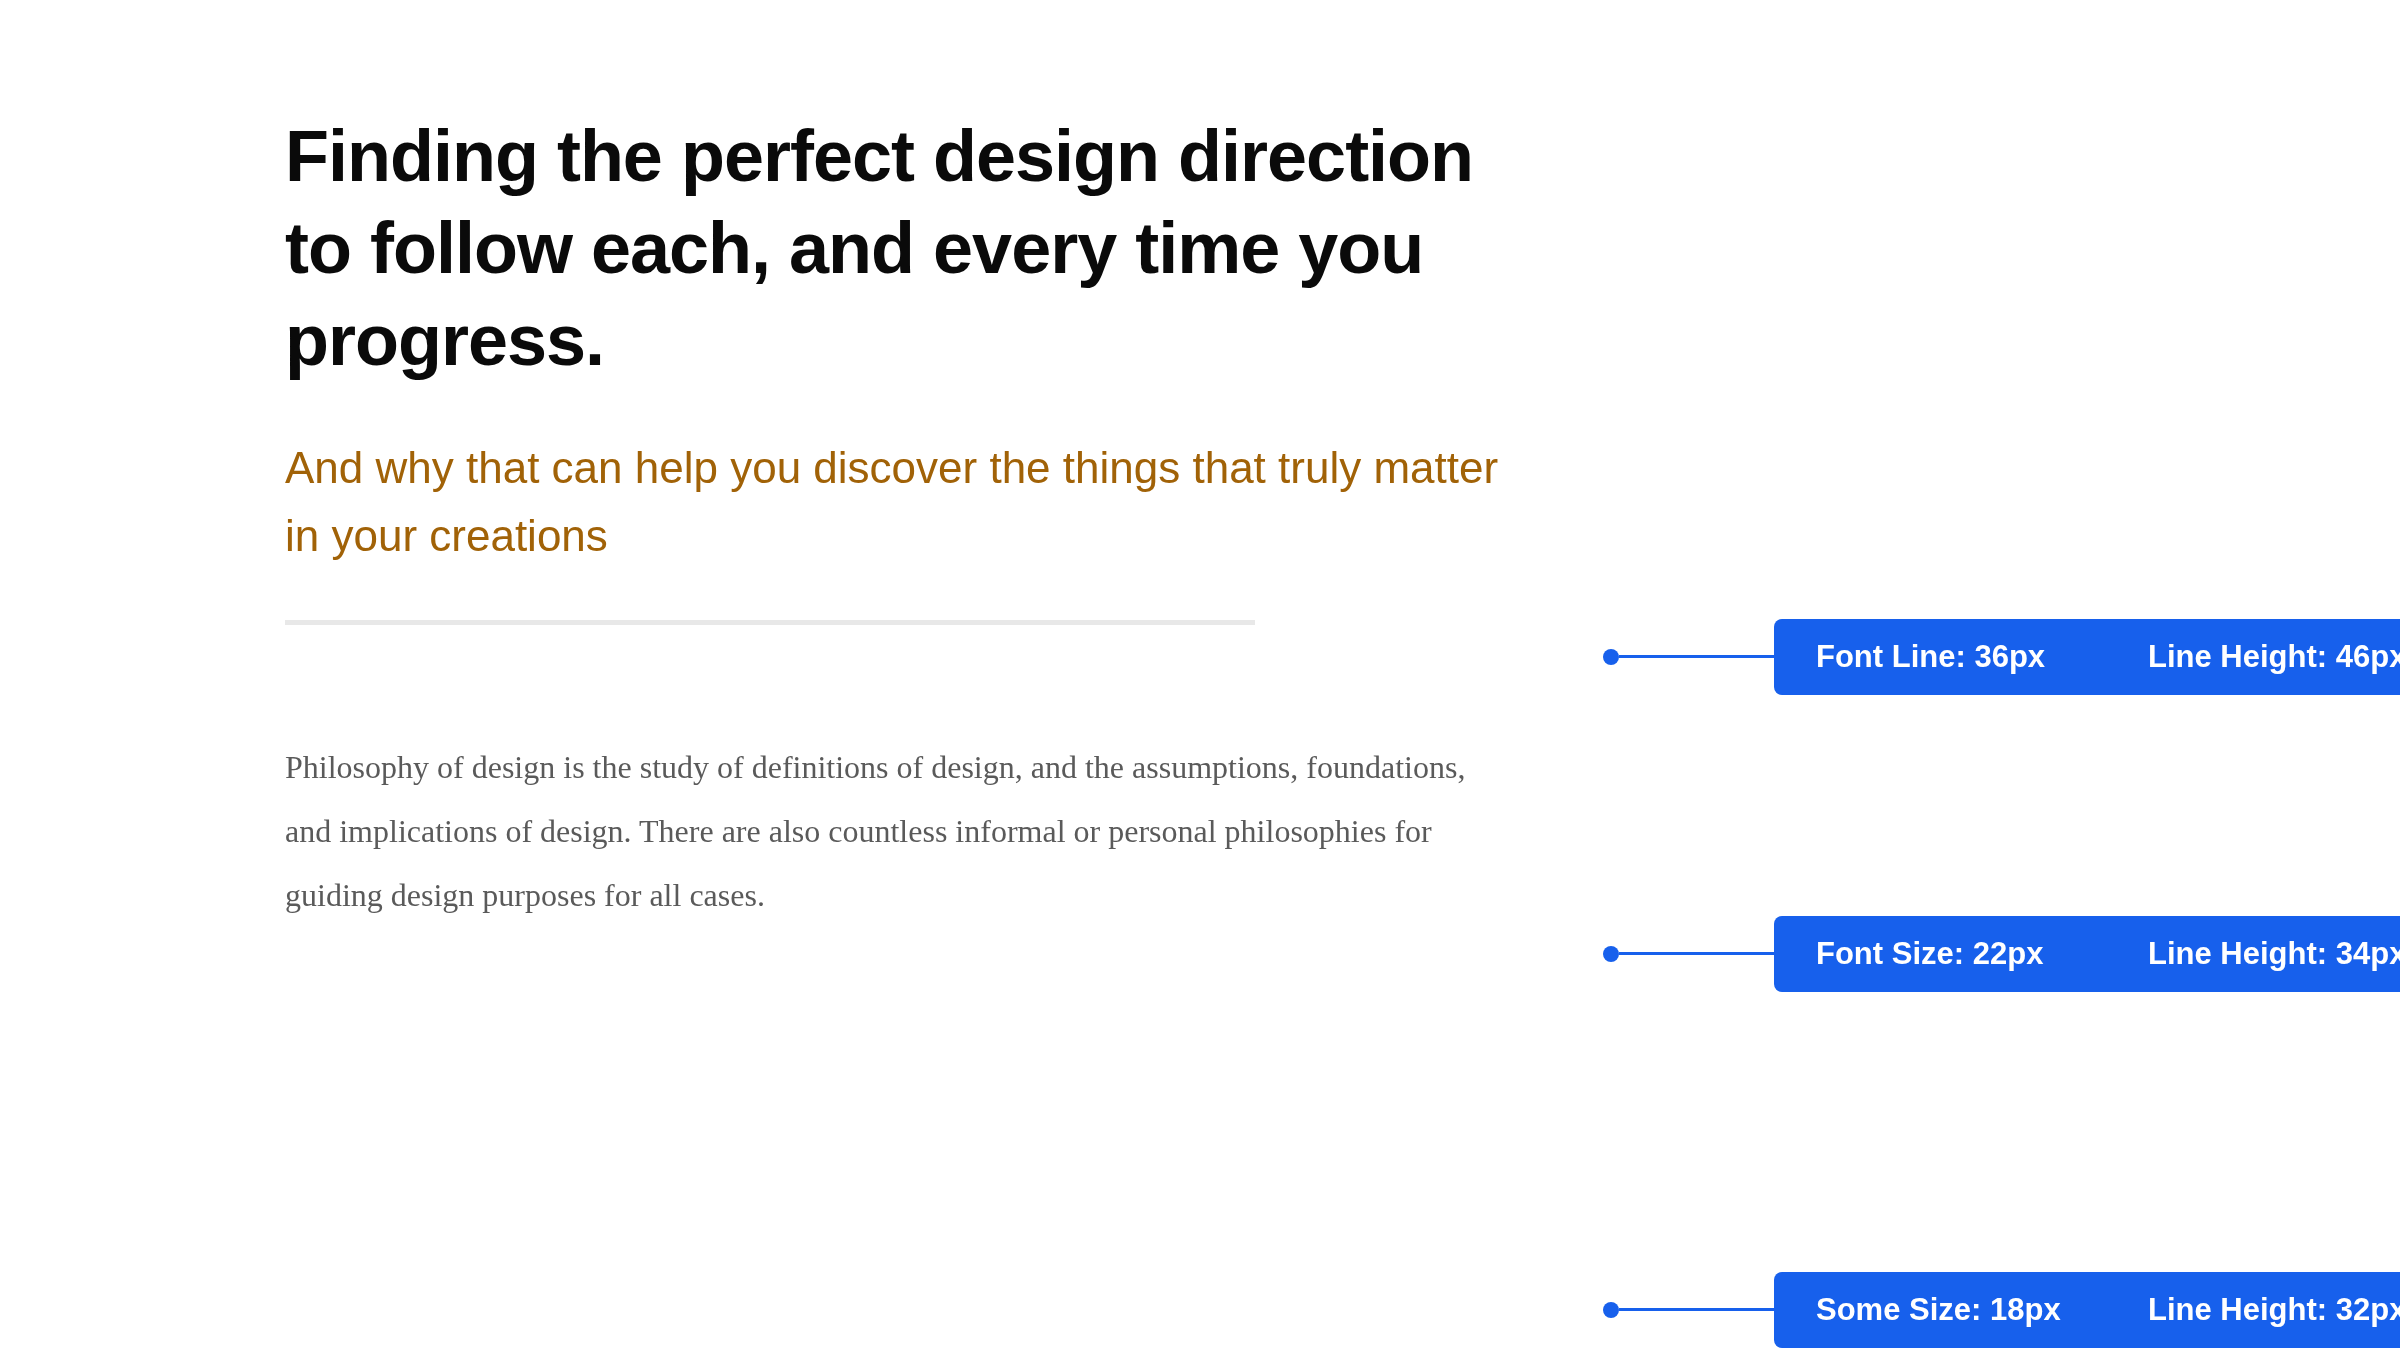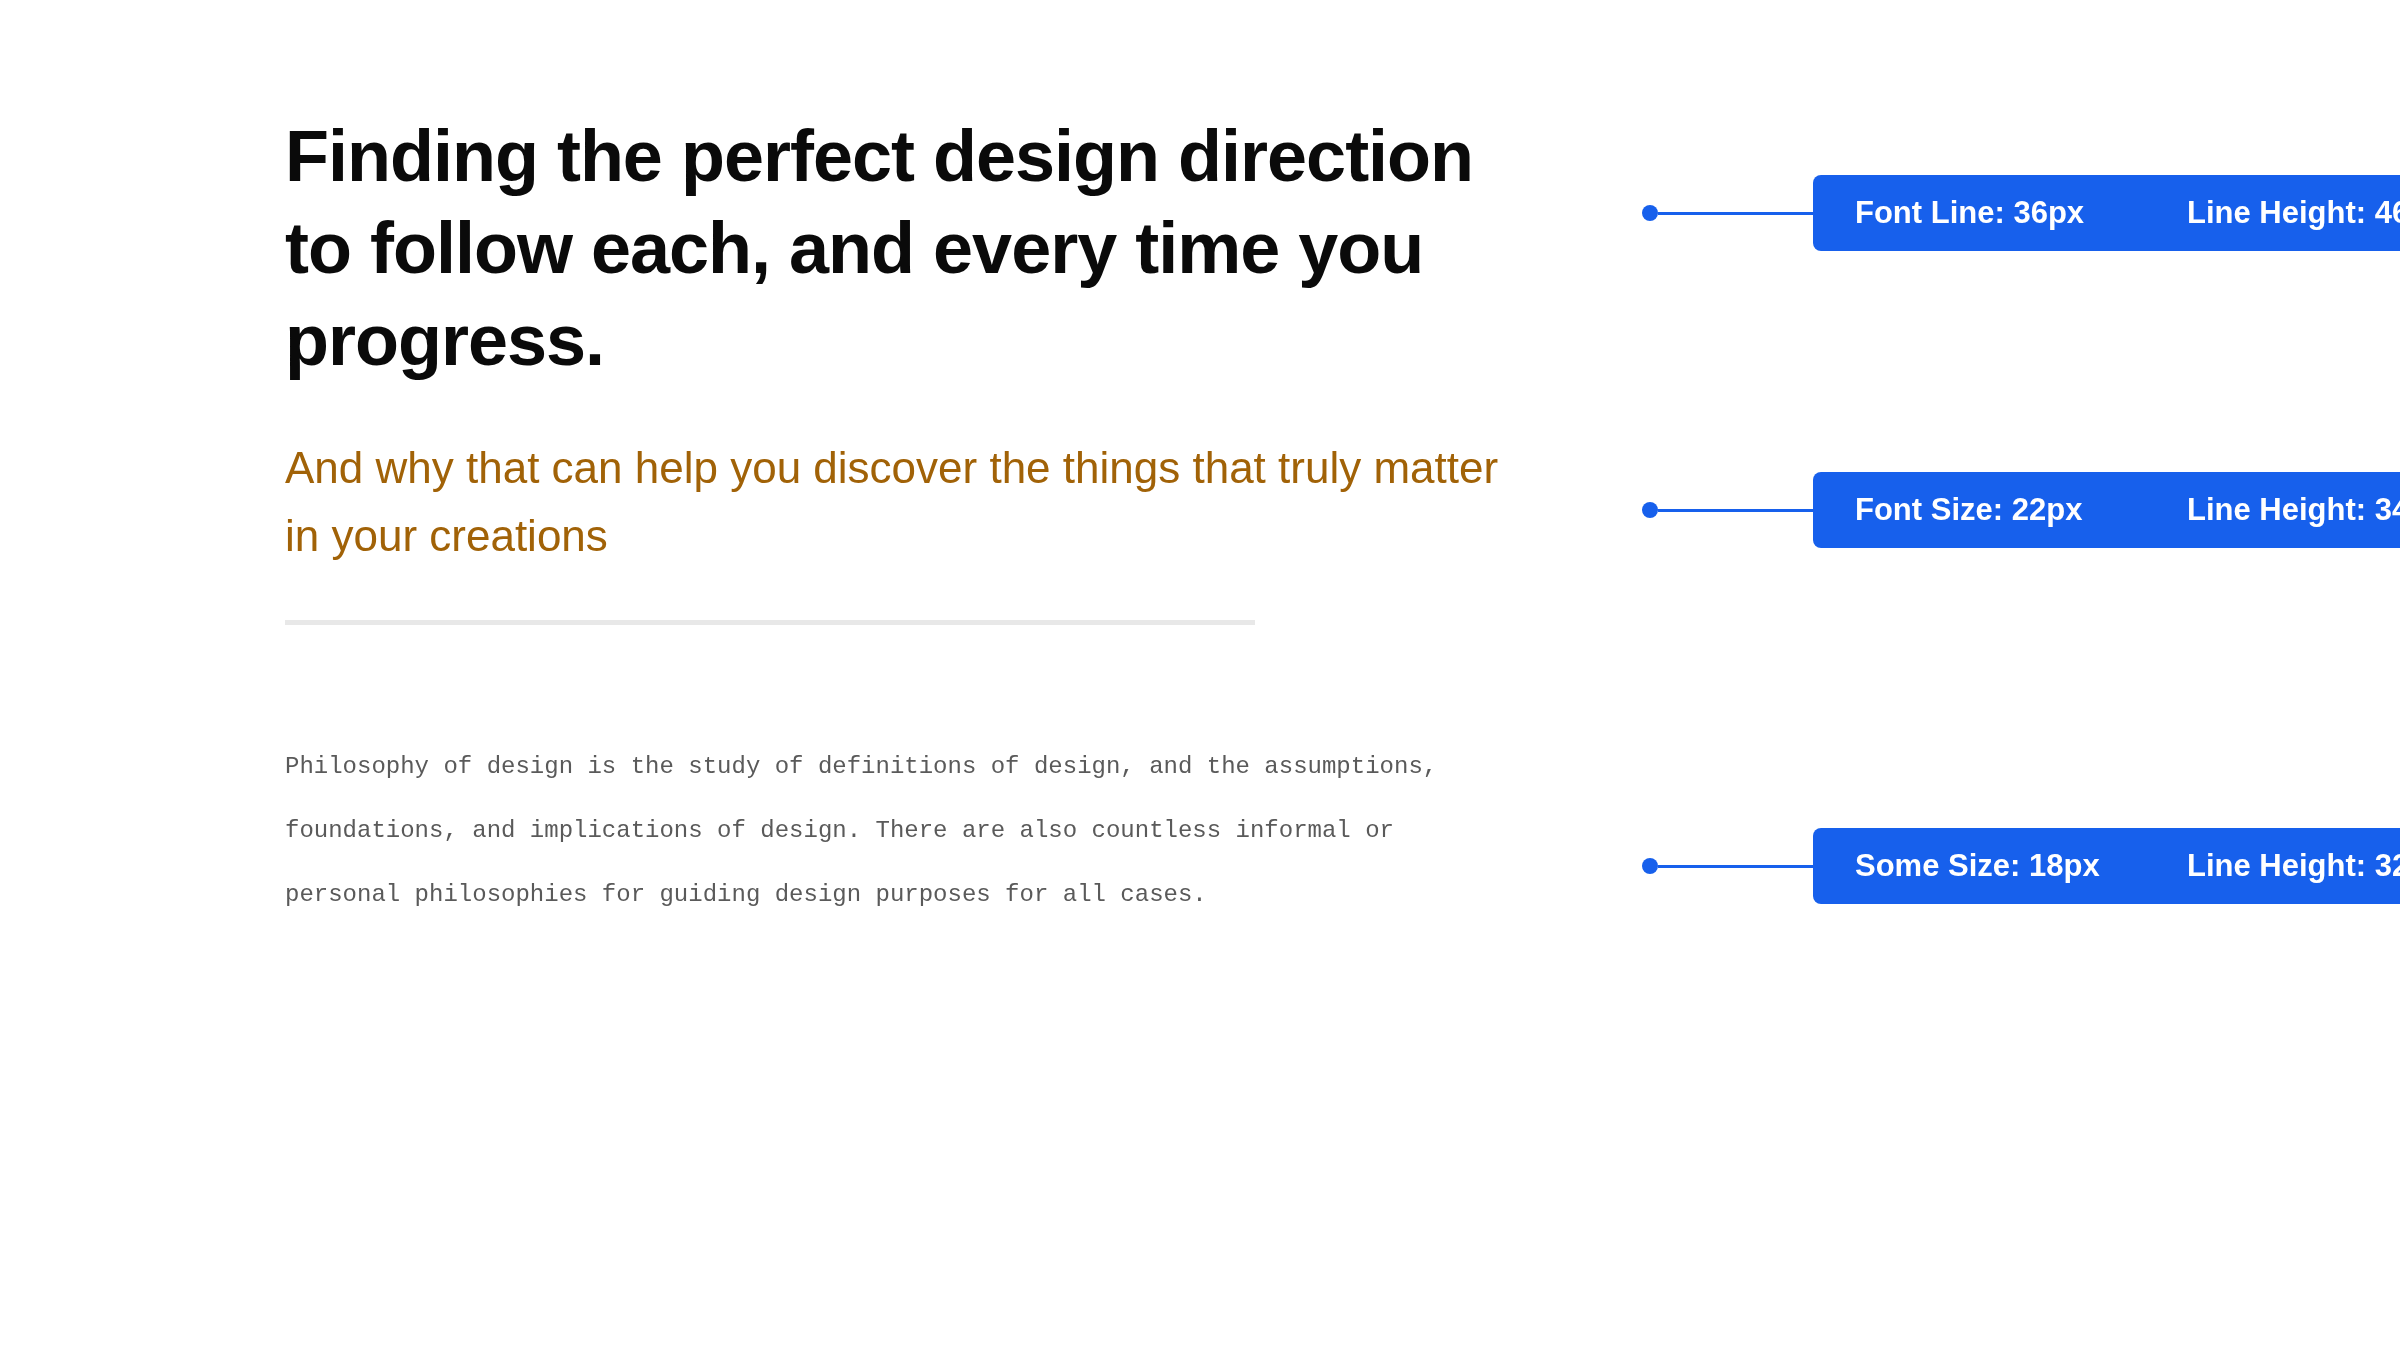--- a/index.html
+++ b/index.html
@@ -10,21 +10,22 @@
     body {
       width: 2400px;
       height: 1350px;
       background: #ffffff;
       font-family: -apple-system, BlinkMacSystemFont, "Segoe UI", Helvetica, Arial, sans-serif;
       position: relative;
     }
     .container {
       padding: 110px 140px 0 285px;
       display: flex;
-      gap: 117px;
+      gap: 78px;
+      align-items: center;
     }
     .content-column {
       width: 1240px;
       flex-shrink: 0;
     }
     .heading {
       font-size: 72px;
       line-height: 92px;
       font-weight: 800;
       color: #0a0a0a;
@@ -39,22 +40,22 @@
       margin-bottom: 50px;
     }
     .divider {
       width: 970px;
       height: 5px;
       background: #e8e8e8;
       border: none;
       margin-bottom: 110px;
     }
     .body-paragraph {
-      font-family: Liberation Mono, monospace;
-      font-size: 24px;
+      font-family: Liberation Serif, serif;
+      font-size: 32px;
       line-height: 64px;
       font-weight: 400;
       color: #5a5a5a;
       margin-bottom: 70px;
       max-width: 1230px;
     }
     .annotations-column {
       position: relative;
       flex: 1;
     }

